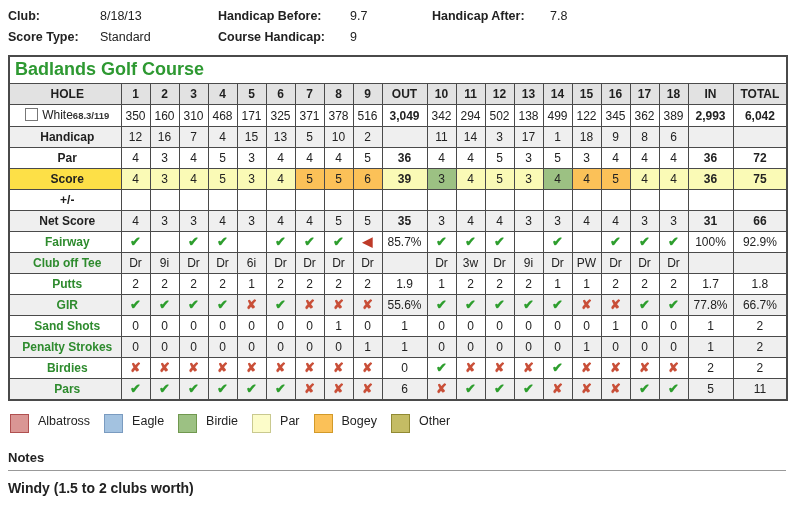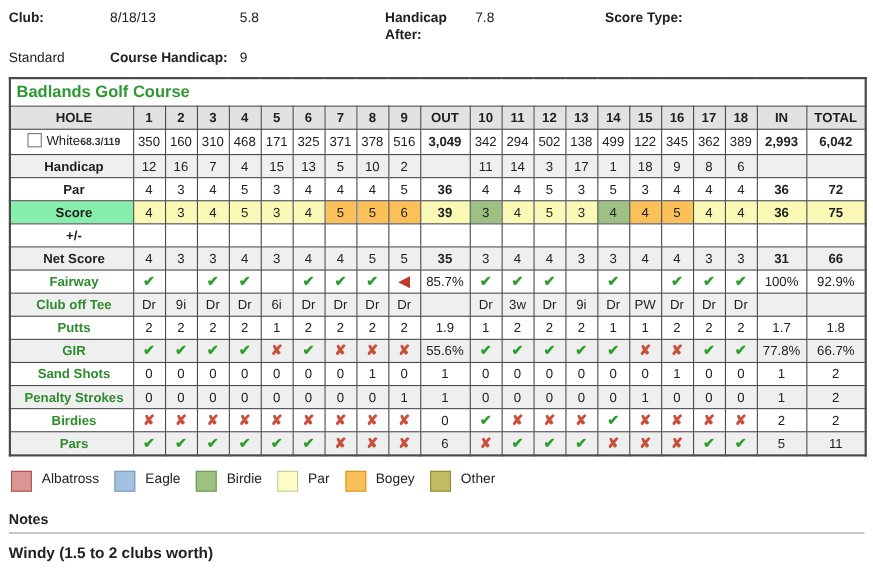--- a/index.html
+++ b/index.html
@@ -26,21 +26,21 @@
     border:2px solid #4a4a4a;
   }
   .scorecard td, .scorecard th{
     border:1px solid #4a4a4a;
     font-size:12px; line-height:16px;
     text-align:center; padding:2px 0;
     overflow:hidden; white-space:nowrap;
     height:21px;
   }
   .title-row td{ text-align:left; padding:4px 5px; background:#ffffff; }
-  .title{ color:#2E9932; font-weight:bold; font-size:15px; }
+  .title{ color:#2E9932; font-weight:bold; font-size:18px; }
   .head-row th{ background:#E2E2E2; color:#1f1f1f; font-weight:bold; }
   .lblcell{ text-align:left; padding-left:4px !important; font-weight:bold; }
   .dark-lbl{ color:#1f1f1f; }
   .green-lbl{ color:#2E8B2E; }
   tr.gray td{ background:#EFEFEF; }
   tr.white td{ background:#FFFFFF; }
   .b{ font-weight:bold; }
   .icon{ font-weight:bold; font-size:13px; line-height:14px; }
   .cb{
     display:inline-block; width:13px; height:13px;
@@ -62,21 +62,22 @@
   .notes-title{ font-size:13px; font-weight:bold; margin:0 0 5px 0; }
   .notes hr{ border:none; border-top:1px solid #999; margin:0 0 9px 0; }
   .note-text{ font-weight:bold; font-size:14px; }
 </style>
 </head>
 <body>
 
 <div class="top-header">
   <span class="lbl">Club:</span>
   <span>8/18/13</span>
-  <span>5.8</span>
+  <span class="lbl">Handicap Before:</span>
+  <span>9.7</span>
   <span class="lbl">Handicap After:</span>
   <span>7.8</span>
   <span class="lbl">Score Type:</span>
   <span>Standard</span>
   <span class="lbl">Course Handicap:</span>
   <span>9</span>
   <span></span>
   <span></span>
 </div>
 
@@ -201,21 +202,21 @@
         <td>3</td>
         <td>5</td>
         <td>3</td>
         <td>4</td>
         <td>4</td>
         <td>4</td>
         <td class="b">36</td>
         <td class="b">72</td>
       </tr>
       <tr class="white">
-        <td class="lblcell dark-lbl" style="background: #86efac;">Score</td>
+        <td class="lblcell dark-lbl" style="background: #fde047;">Score</td>
         <td style="background: rgb(250, 250, 182);">4</td>
         <td style="background: rgb(250, 250, 182);">3</td>
         <td style="background: rgb(250, 250, 182);">4</td>
         <td style="background: rgb(250, 250, 182);">5</td>
         <td style="background: rgb(250, 250, 182);">3</td>
         <td style="background: rgb(250, 250, 182);">4</td>
         <td style="background: rgb(251, 193, 88);">5</td>
         <td style="background: rgb(251, 193, 88);">5</td>
         <td style="background: rgb(251, 193, 88);">6</td>
         <td class="b" style="background: rgb(250, 250, 182);">39</td>

